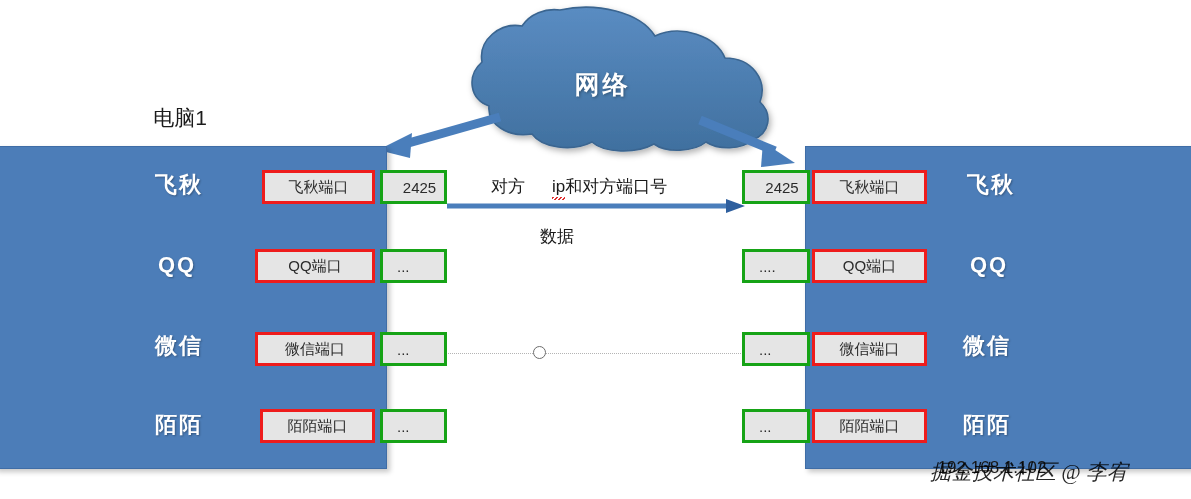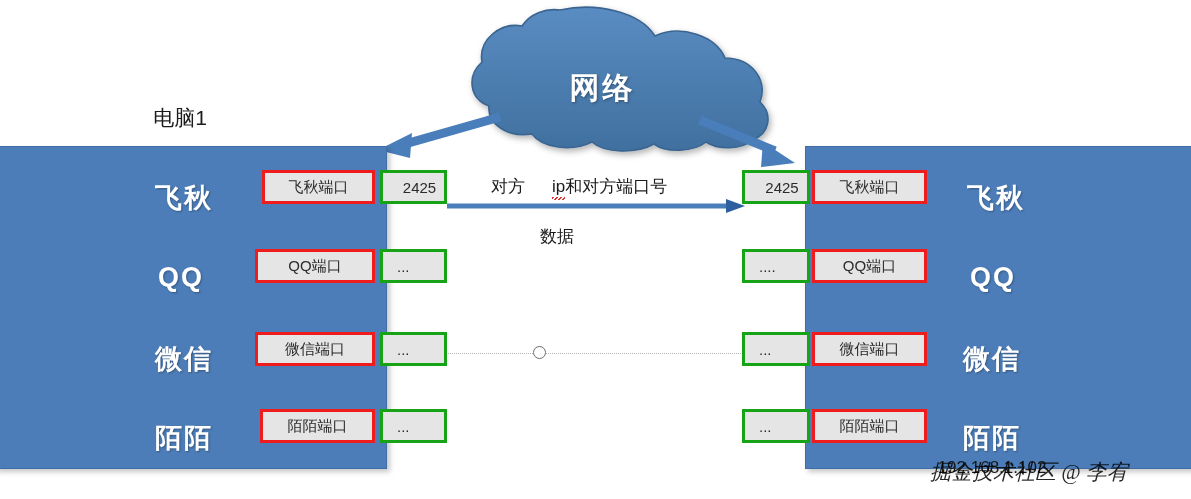--- a/index.html
+++ b/index.html
@@ -26,26 +26,25 @@
     box-shadow: 3px 3px 5px rgba(0,0,0,0.22);
     top: 146px;
     height: 321px;
   }
   .panel.left  { left: -6px;  width: 391px; }
   .panel.right { left: 805px; width: 392px; }
 
   .app-label {
     position: absolute;
     color: #ffffff;
-    font-size: 27px;
+    font-size: 22px;
     font-weight: bold;
     letter-spacing: 2px;
     text-shadow: 1px 1px 2px rgba(0,0,0,0.30);
     white-space: nowrap;
-    margin-top: 10px;
   }
 
   .panel-caption {
     position: absolute;
     font-size: 21px;
     color: #1b1b1b;
     white-space: nowrap;
     text-align: center;
   }
   .ip-caption {
@@ -87,21 +86,21 @@
     top: 6px;
     width: 265px;
     height: 145px;
   }
   .cloud-label {
     position: absolute;
     left: 0; right: 0;
     top: 62px;
     text-align: center;
     color: #ffffff;
-    font-size: 30px;
+    font-size: 25px;
     font-weight: bold;
     letter-spacing: 3px;
     text-shadow: 1px 1px 3px rgba(0,0,0,0.35);
   }
 
   
   .mid-text {
     position: absolute;
     font-size: 17px;
     color: #1a1a1a;

